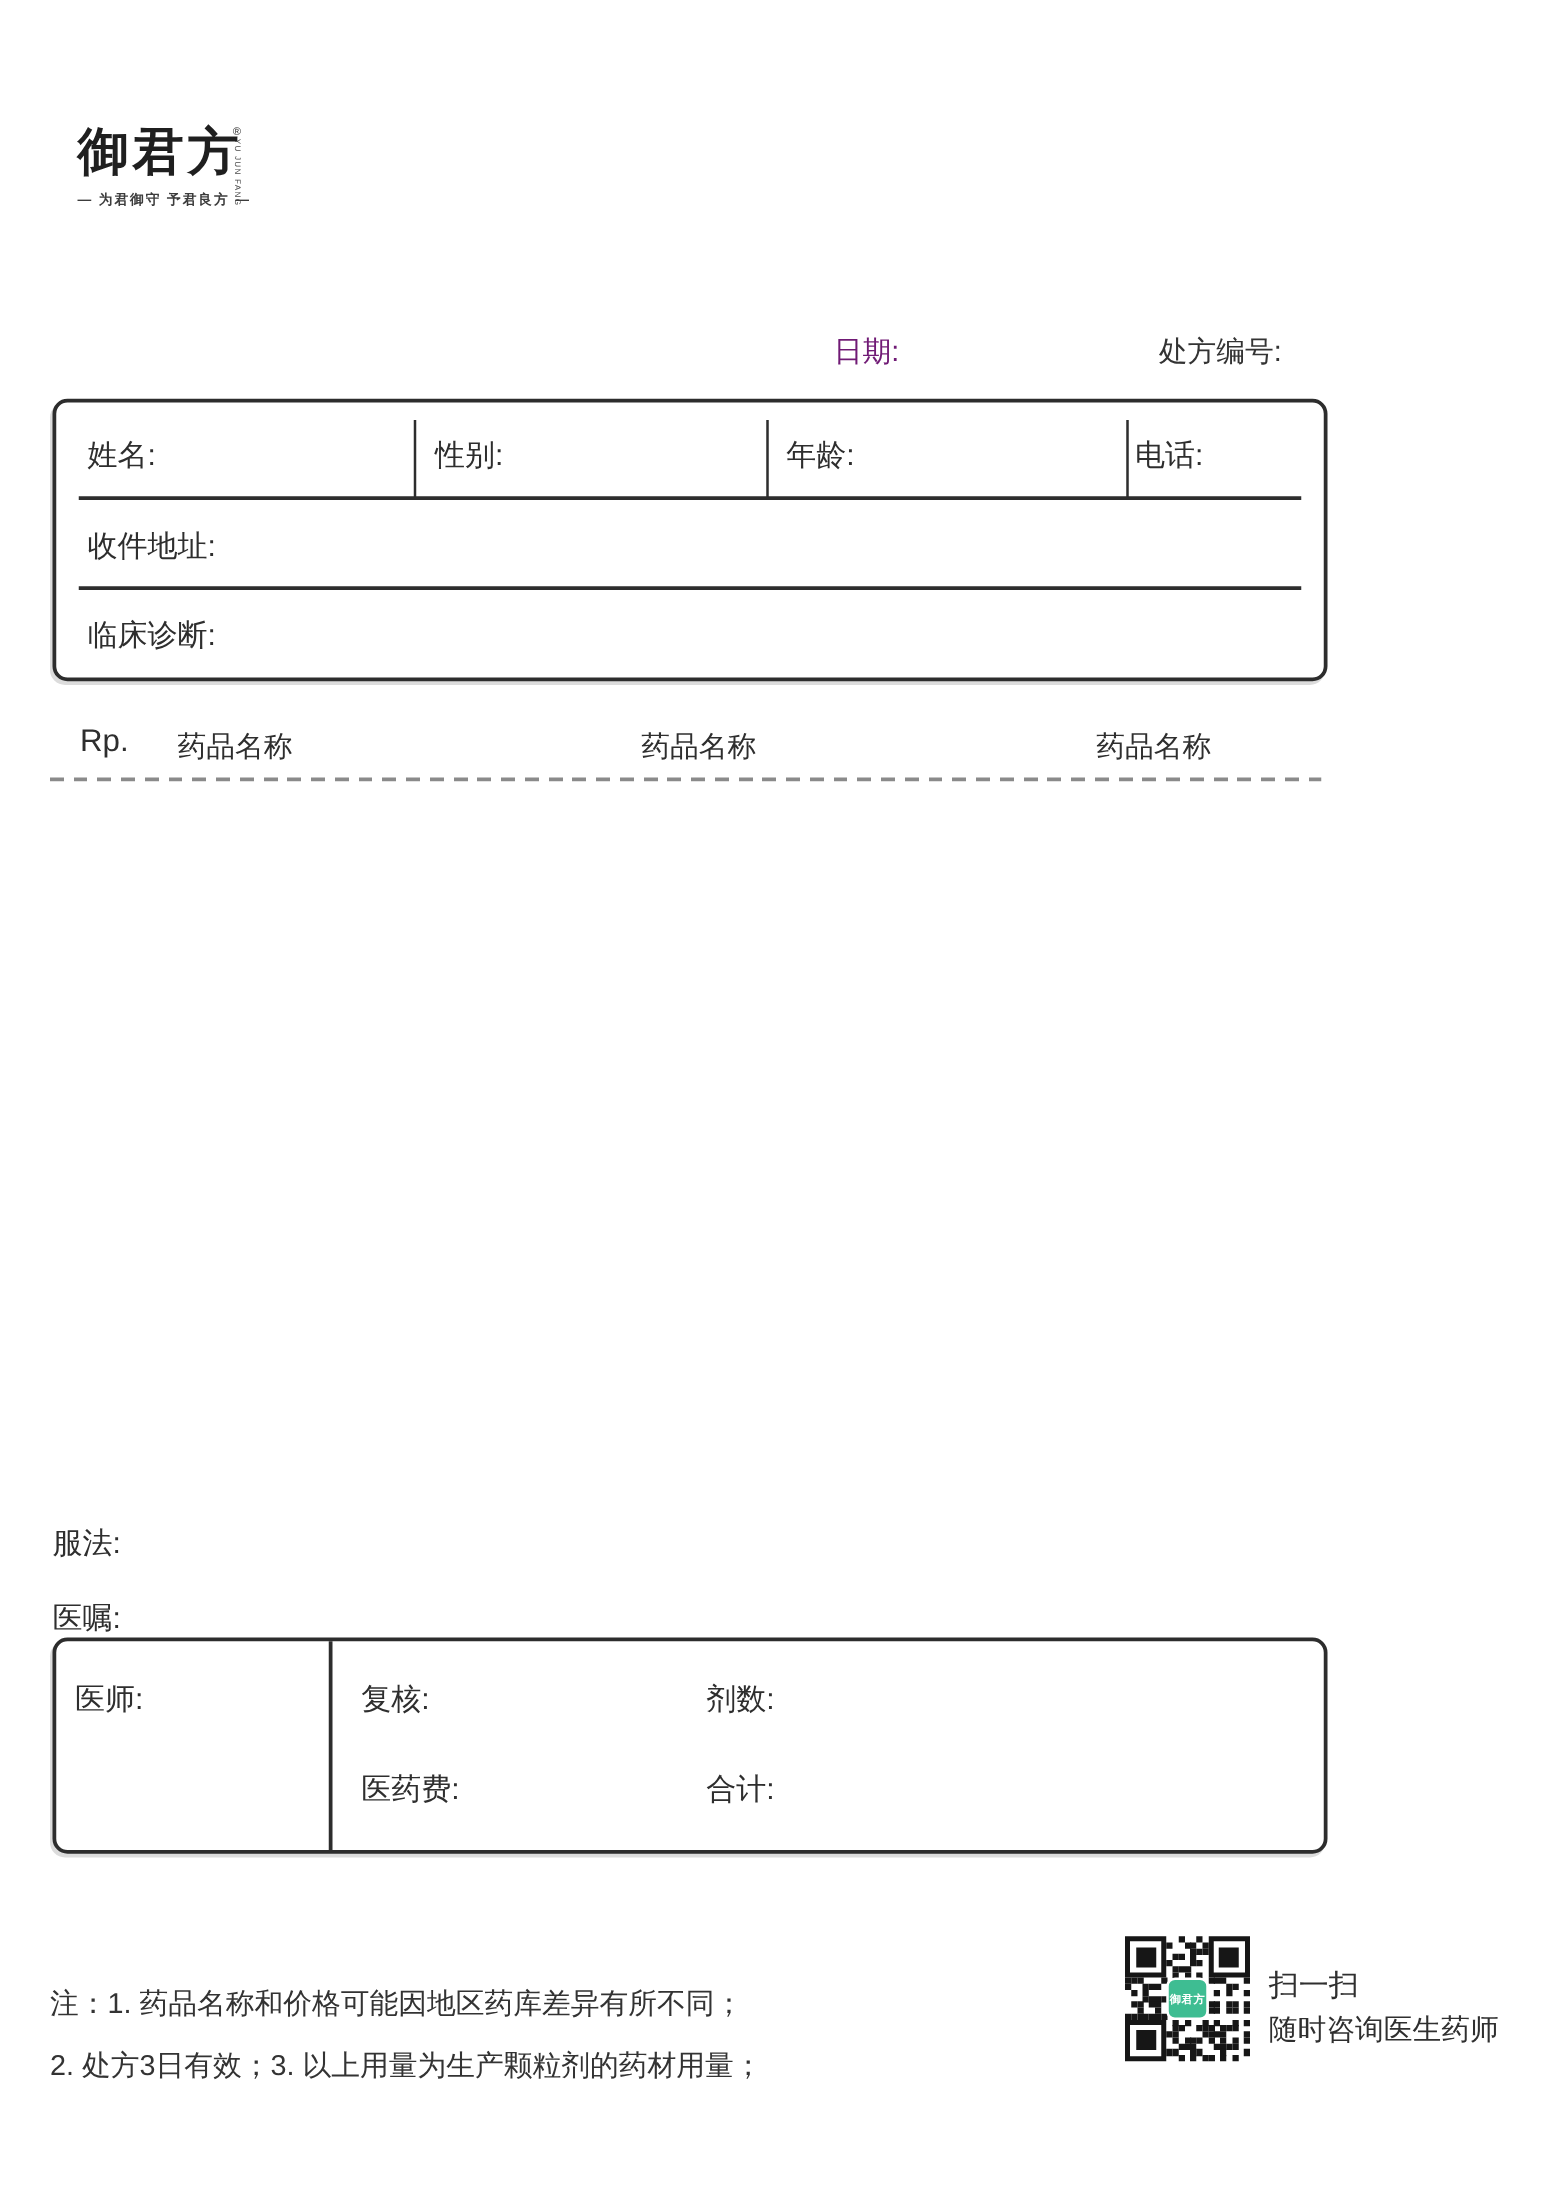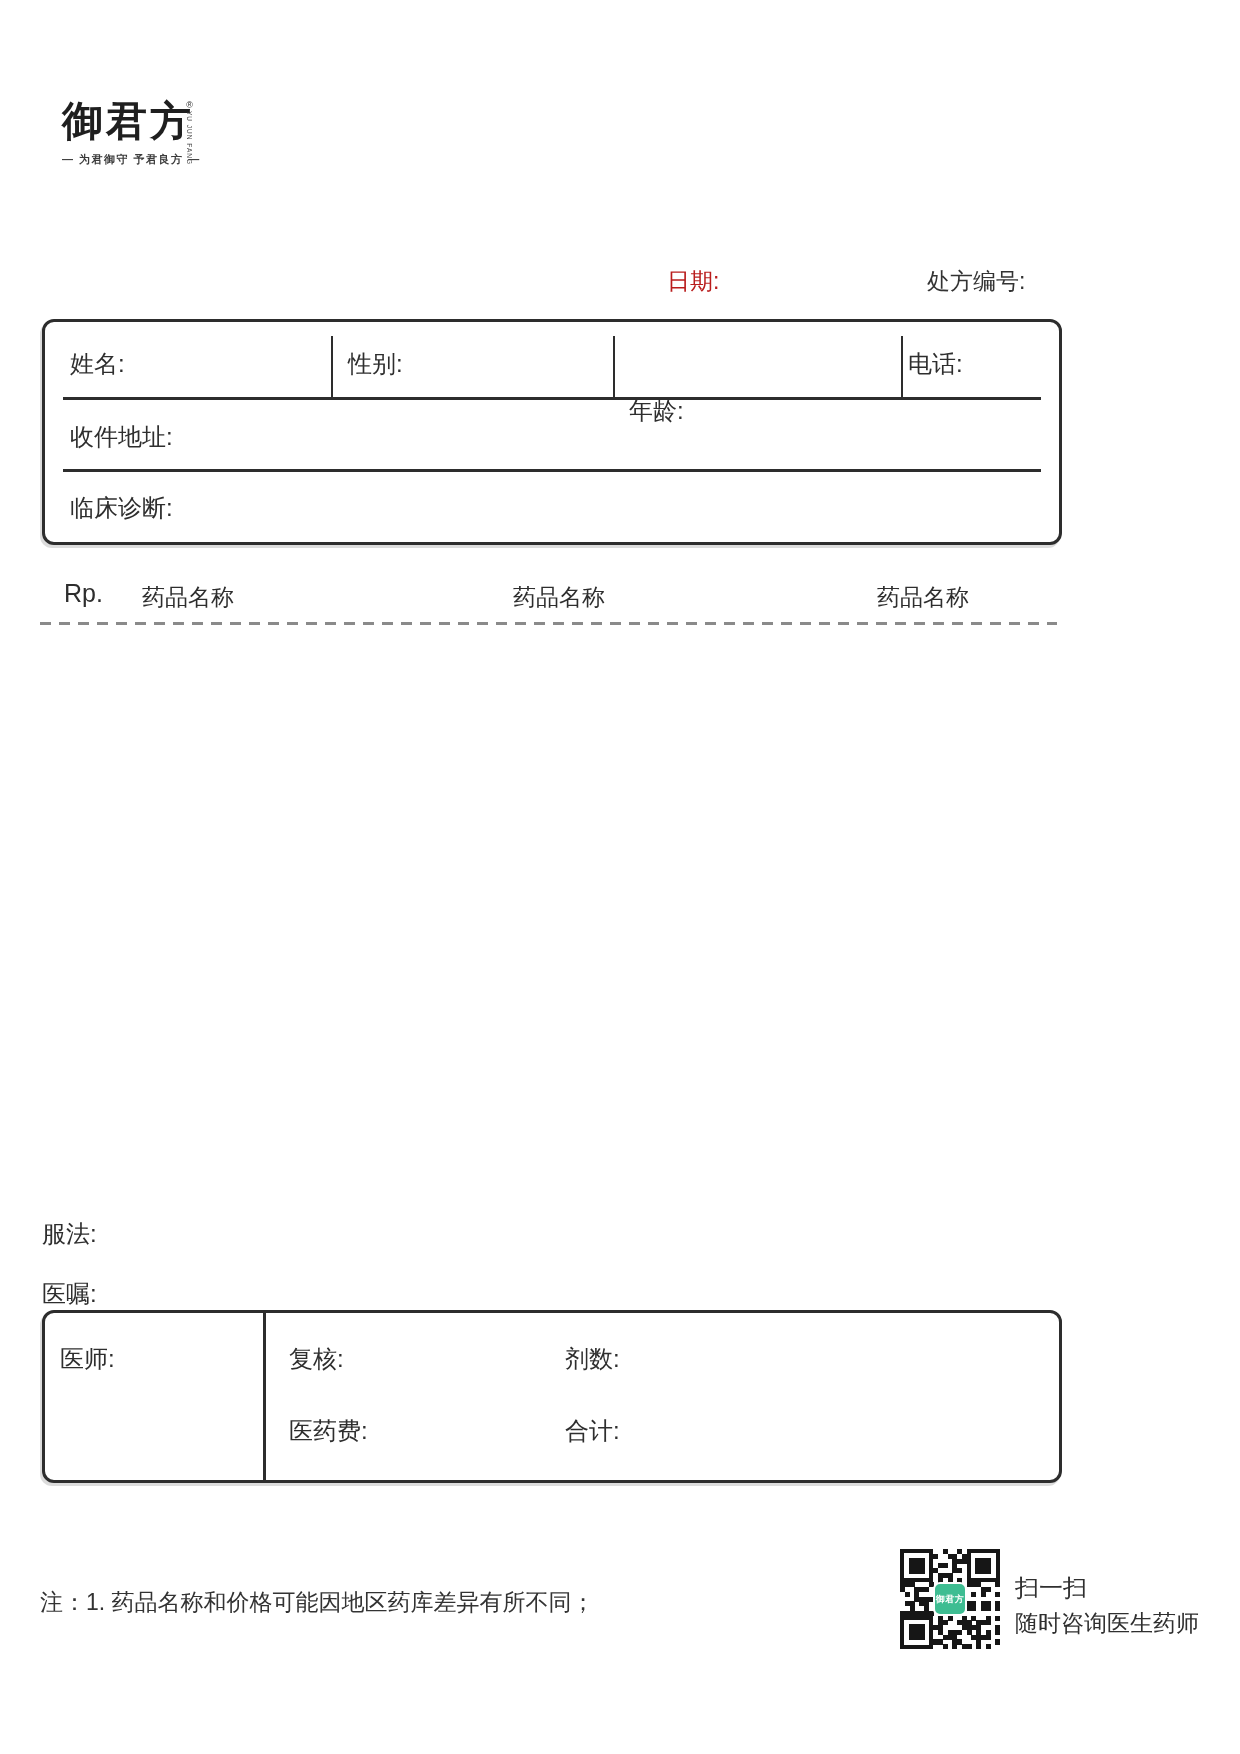--- a/index.html
+++ b/index.html
@@ -36,41 +36,41 @@
     left: 62px; top: 152px;
     font-size: 11px; font-weight: 600; letter-spacing: 1.5px; color: #3c3c3c;
   }
   .hospital-name {
     left: 230px; top: 106px;
     font-size: 35px; font-weight: 900; letter-spacing: 1px; color: #2d2d2d;
   }
 
   
   .notice      { left: 40px;  top: 266px; font-size: 23px; color: #333; }
-  .date-label  { left: 667px; top: 266px; font-size: 23px; color: #b91c1c; }
+  .date-label  { left: 667px; top: 266px; font-size: 23px; color: #701a75; }
   .rx-label    { left: 927px; top: 266px; font-size: 23px; color: #333; }
 
   
   .box {
     position: absolute;
     border: 3px solid #2d2d2d;
     border-radius: 12px;
     box-shadow: -2px 3px 0 rgba(60,60,60,0.18);
     background: #fff;
   }
   .patient-box { left: 42px; top: 319px; width: 1014px; height: 220px; }
   .label { position: absolute; font-size: 24px; color: #2e2e2e; white-space: nowrap; }
   .vdiv  { position: absolute; width: 2px; background: #2d2d2d; }
   .hsep  { position: absolute; height: 2.5px; background: #2d2d2d; }
 
   .patient-box .l-name      { left: 25px;  top: 26px; }
   .patient-box .d1          { left: 286px; top: 14px; height: 62px; }
   .patient-box .l-gender    { left: 303px; top: 26px; }
   .patient-box .d2          { left: 568px; top: 14px; height: 62px; }
-  .patient-box .l-age       { left: 584px; top: 26px; margin-top: 47px; }
+  .patient-box .l-age       { left: 584px; top: 26px; }
   .patient-box .d3          { left: 856px; top: 14px; height: 62px; }
   .patient-box .l-phone     { left: 863px; top: 26px; }
   .patient-box .s1          { left: 18px;  top: 75px;  width: 978px; }
   .patient-box .l-address   { left: 25px;  top: 99px; }
   .patient-box .s2          { left: 18px;  top: 147px; width: 978px; }
   .patient-box .l-diagnosis { left: 25px;  top: 170px; }
 
   
   .rp-label   { left: 64px;  top: 579px; font-size: 25px; color: #2e2e2e; }
   .drug-col-1 { left: 142px; top: 582px; font-size: 23px; color: #2e2e2e; }
@@ -161,20 +161,21 @@
   <div class="box signoff-box">
     <span class="vdiv dv"></span>
     <span class="label l-doctor">医师:</span>
     <span class="label l-review">复核:</span>
     <span class="label l-dose">剂数:</span>
     <span class="label l-fee">医药费:</span>
     <span class="label l-total">合计:</span>
   </div>
 
   <div class="abs note-1">注：1. 药品名称和价格可能因地区药库差异有所不同；</div>
+  <div class="abs note-2">2. 处方3日有效；3. 以上用量为生产颗粒剂的药材用量；</div>
 
   <div class="abs qr-code">
     <span class="qr-modules">
         <i style="left:42.86px;top:0.00px;width:5.06px;height:5.06px"></i>
         <i style="left:57.14px;top:0.00px;width:5.06px;height:5.06px"></i>
         <i style="left:33.33px;top:4.76px;width:5.06px;height:5.06px"></i>
         <i style="left:47.62px;top:4.76px;width:5.06px;height:5.06px"></i>
         <i style="left:52.38px;top:4.76px;width:5.06px;height:5.06px"></i>
         <i style="left:61.90px;top:4.76px;width:5.06px;height:5.06px"></i>
         <i style="left:52.38px;top:9.52px;width:5.06px;height:5.06px"></i>

